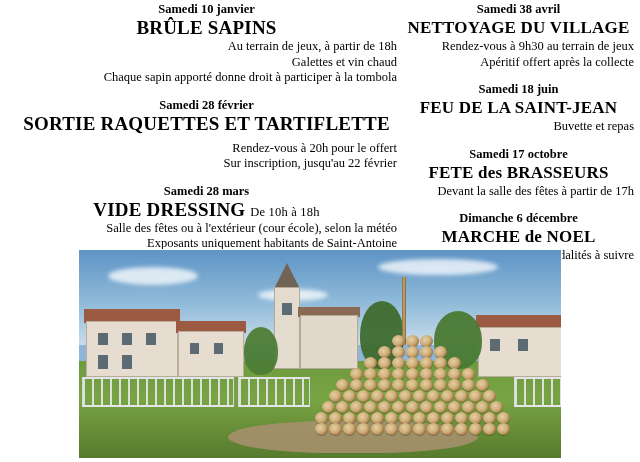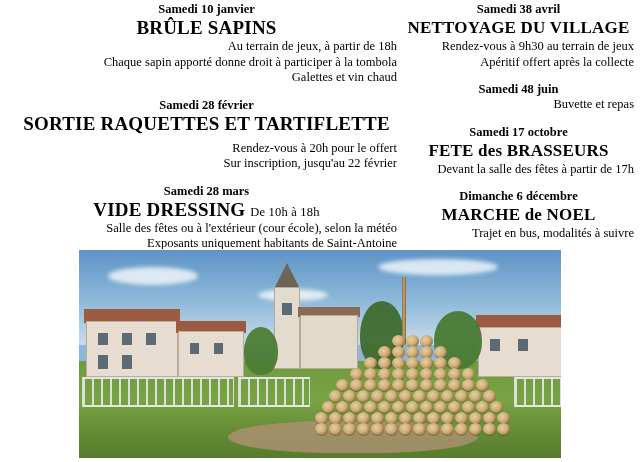--- a/index.html
+++ b/index.html
@@ -206,22 +206,22 @@
 <div class="page">
 
   <div class="columns">
 
     <div class="col col-left">
 
       <div class="event">
         <div class="ev-date">Samedi 10 janvier</div>
         <div class="ev-title">BRÛLE SAPINS</div>
         <div class="ev-line">Au terrain de jeux, à partir de 18h</div>
+        <div class="ev-line">Galettes et vin chaud</div>
         <div class="ev-line">Chaque sapin apporté donne droit à participer à la tombola</div>
-        <div class="ev-line">Galettes et vin chaud</div>
       </div>
 
       <div class="event">
         <div class="ev-date">Samedi 28 février</div>
         <div class="ev-title">SORTIE RAQUETTES ET TARTIFLETTE</div>
         <div class="spacer-6"></div>
         <div class="ev-line">Rendez-vous à 20h pour le offert</div>
         <div class="ev-line">Sur inscription, jusqu'au 22 février</div>
       </div>
 
@@ -240,21 +240,22 @@
     <div class="col col-right">
 
       <div class="event">
         <div class="ev-date">Samedi 38 avril</div>
         <div class="ev-title small">NETTOYAGE DU VILLAGE</div>
         <div class="ev-line">Rendez-vous à 9h30 au terrain de jeux</div>
         <div class="ev-line">Apéritif offert après la collecte</div>
       </div>
 
       <div class="event">
-        <div class="ev-date">Samedi 48 juin</div>
+        <div class="ev-date">Samedi 18 juin</div>
+        <div class="ev-title small">FEU DE LA SAINT-JEAN</div>
         <div class="ev-line">Buvette et repas</div>
       </div>
 
       <div class="event">
         <div class="ev-date">Samedi 17 octobre</div>
         <div class="ev-title small">FETE des BRASSEURS</div>
         <div class="ev-line">Devant la salle des fêtes à partir de 17h</div>
       </div>
 
       <div class="event">

